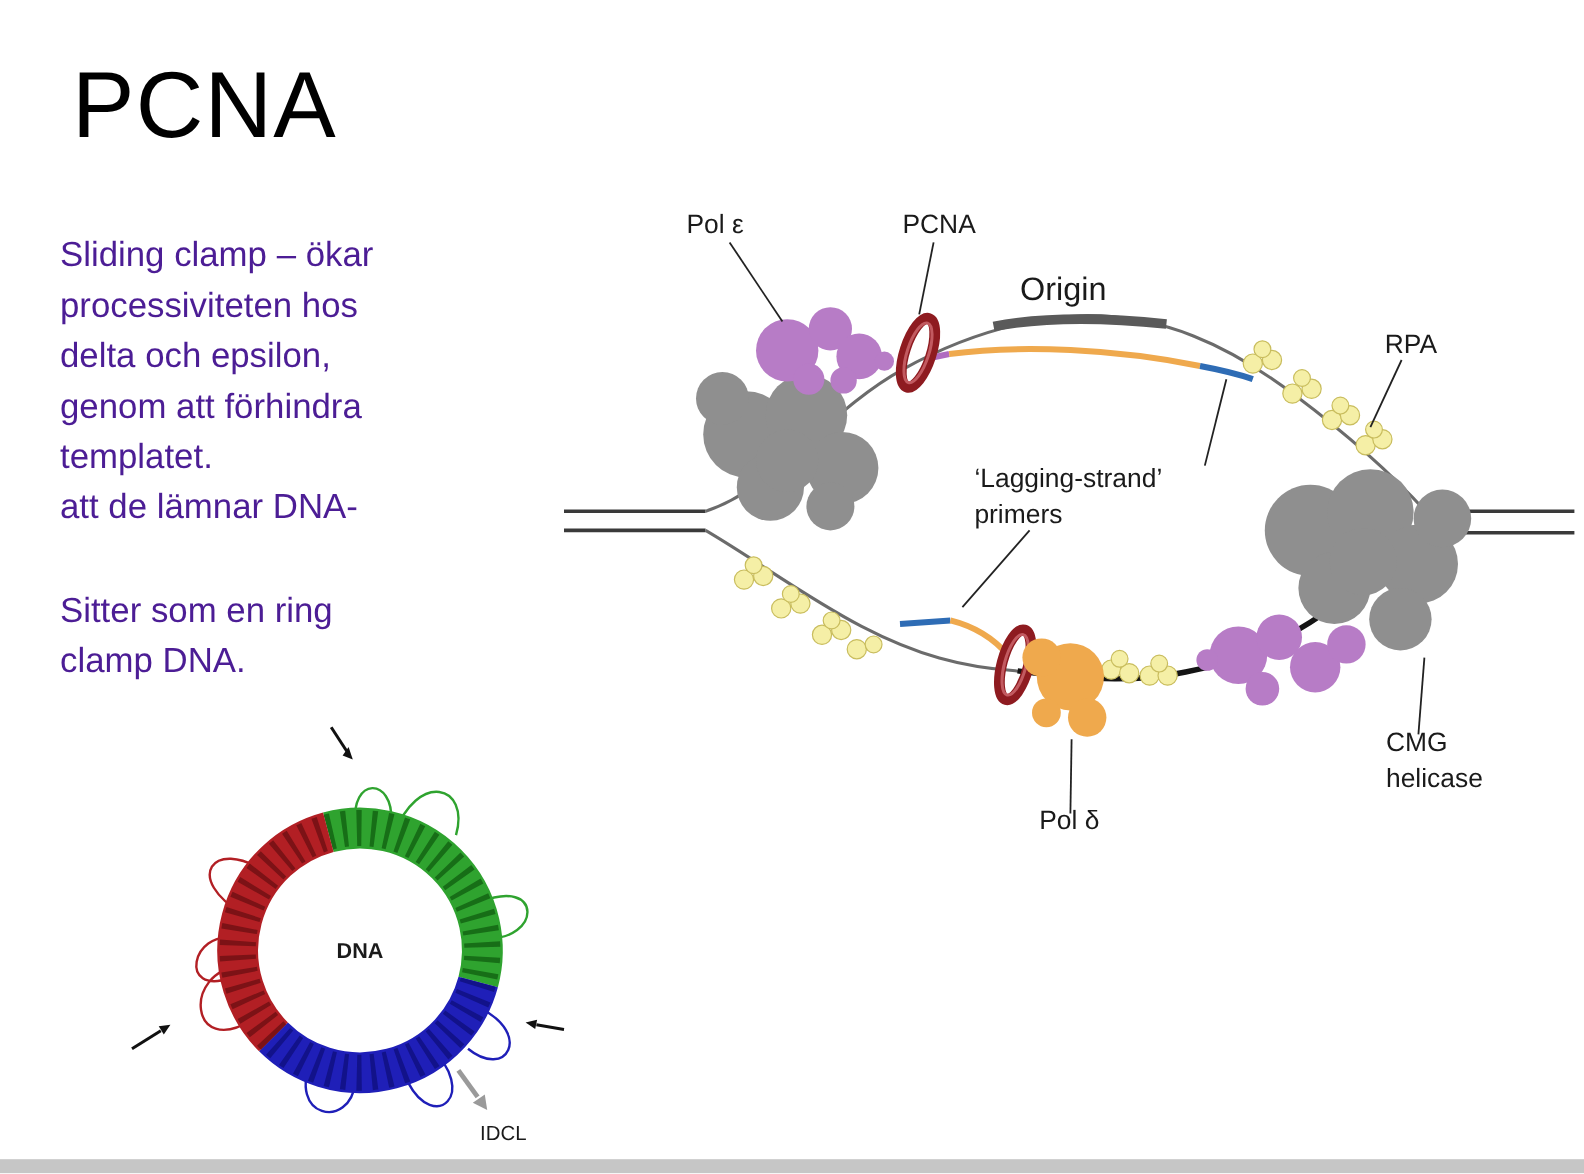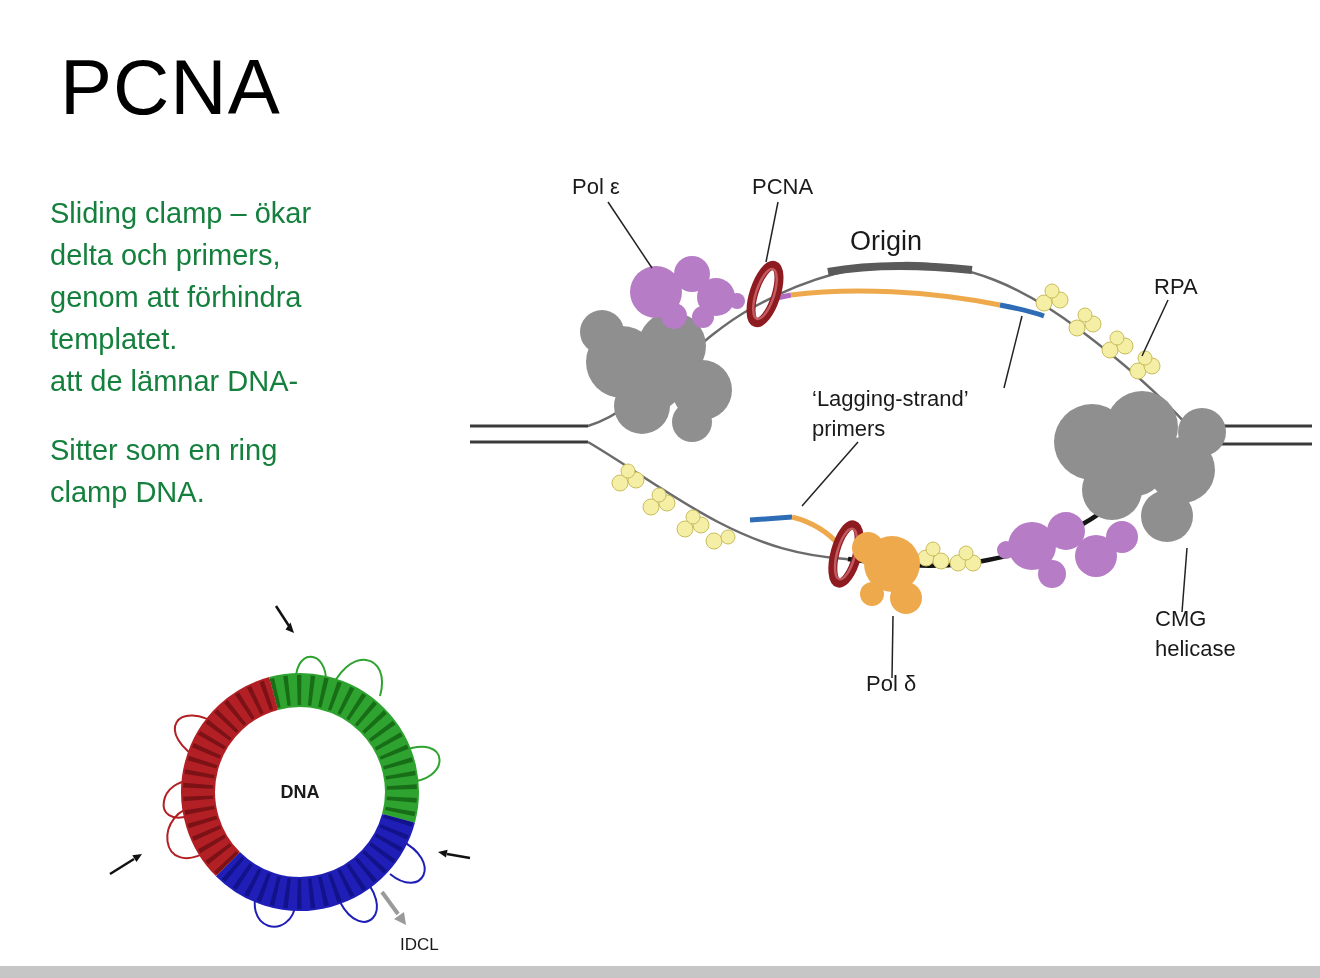--- a/index.html
+++ b/index.html
@@ -1,36 +1,37 @@
 <!DOCTYPE html>
 <html><head>
 <meta charset="utf-8">
 <style>
   html,body{margin:0;padding:0;background:#ffffff;}
   .slide{position:relative;width:1320px;height:978px;background:#ffffff;overflow:hidden;
          font-family:"Liberation Sans",sans-serif;color:#111;}
   .title{position:absolute;left:60px;top:42px;font-size:78px;font-weight:400;letter-spacing:1px;color:#000;}
-  .bodytext{position:absolute;left:50px;top:192px;font-size:29px;line-height:42px;color:#15803d;}
-  .bodytext .para2{margin-top:27px;}
+  .bodytext{position:absolute;left:50px;top:192px;font-size:29px;line-height:42px;color:#4c1d95;}
+  .bodytext .para2{margin-top:44px;}
   .diagram-svg{position:absolute;left:460px;top:150px;}
   .structure-svg{position:absolute;left:100px;top:600px;}
   .bottom-strip{position:absolute;left:0;bottom:0;width:1320px;height:12px;background:#c6c6c6;}
   svg text{font-family:"Liberation Sans",sans-serif;fill:#1a1a1a;}
 </style>
 </head>
 <body>
 
 <div class="slide">
 
   <div class="title">PCNA</div>
 
   <div class="bodytext">
     <div>
       <div>Sliding clamp – ökar</div>
-      <div>delta och primers,</div>
+      <div>processiviteten hos</div>
+      <div>delta och epsilon,</div>
       <div>genom att förhindra</div>
       <div>templatet.</div>
       <div>att de lämnar DNA-</div>
     </div>
     <div class="para2">
       <div>Sitter som en ring</div>
       <div>clamp DNA.</div>
     </div>
   </div>
 

